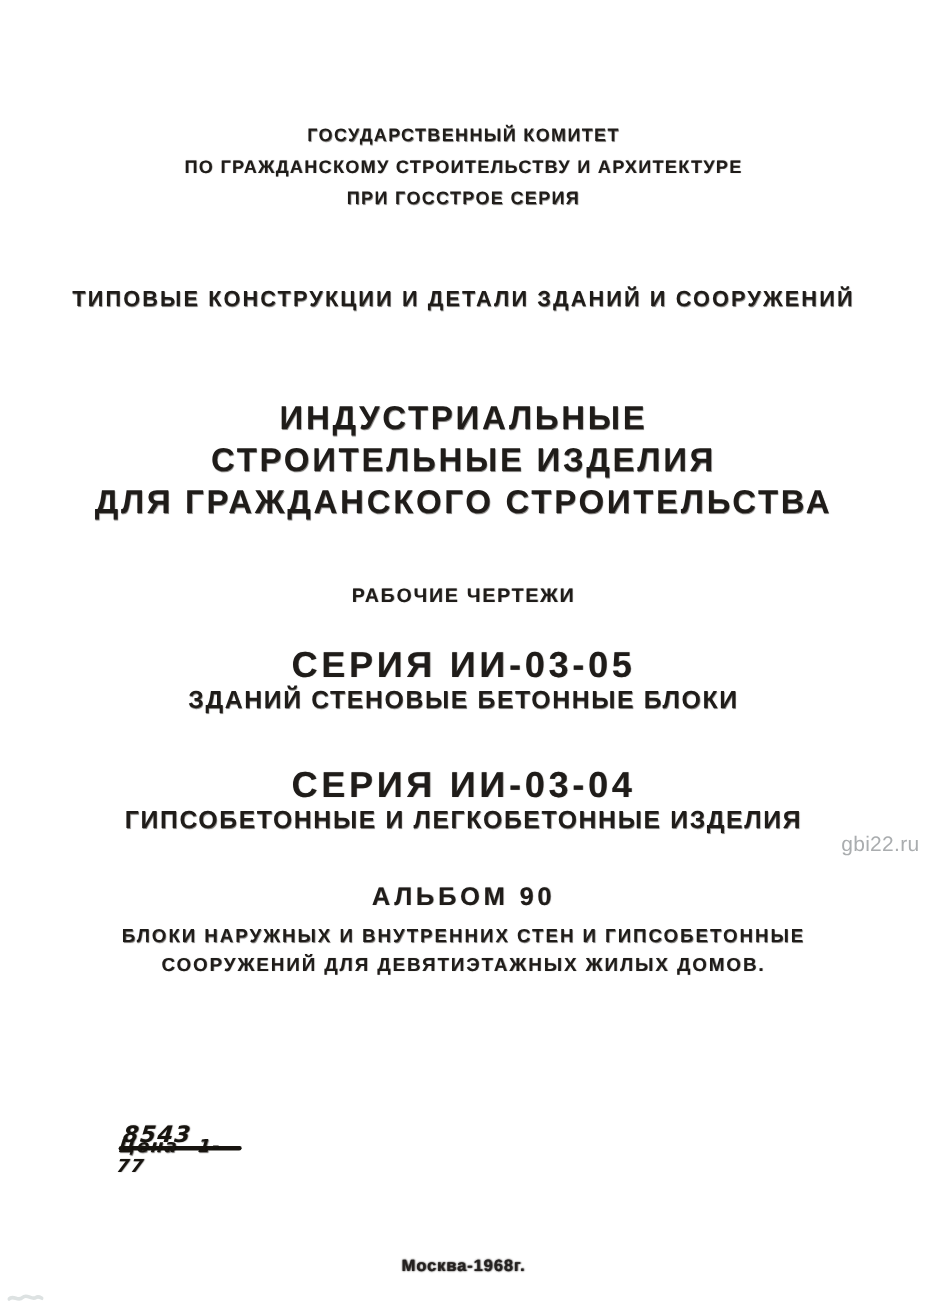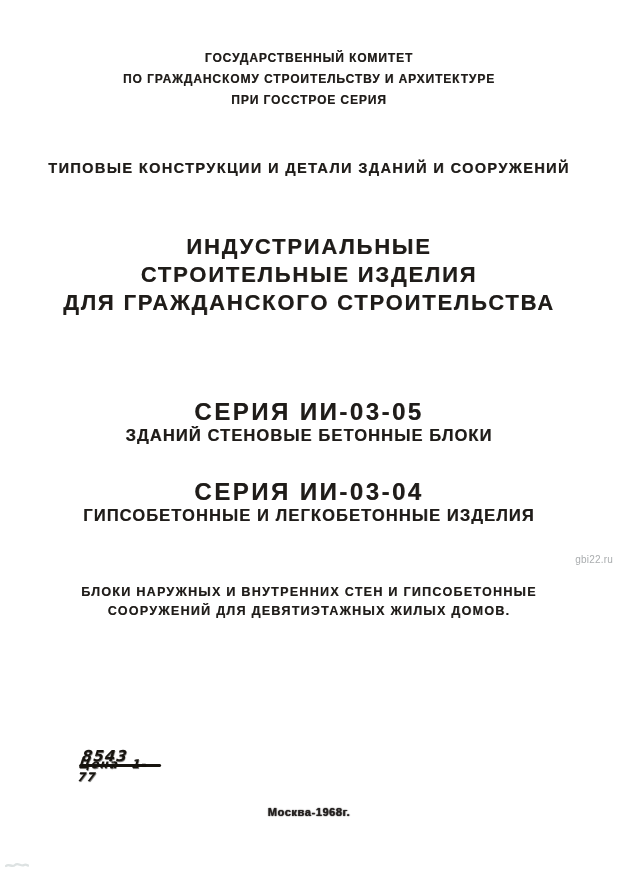--- a/index.html
+++ b/index.html
@@ -11,20 +11,21 @@
     font-family:"Liberation Sans","DejaVu Sans",sans-serif;
     color:#201d1a;
   }
   .blk{
     position:absolute;left:0;right:0;
     text-align:center;
     font-weight:700;
     color:#1f1c19;
     text-shadow:0.4px 0.4px 0.5px rgba(20,16,12,0.55);
     white-space:nowrap;
+    margin-top:32px;
   }
   .committee{top:48px;font-size:12px;line-height:21px;letter-spacing:0.9px;}
   .series-header{top:160px;font-size:14.5px;letter-spacing:1.4px;}
   .main-title{top:233px;font-size:22px;line-height:28px;letter-spacing:1.8px;}
   .drawings{top:357px;font-size:13px;letter-spacing:1.2px;}
   .series-name{font-size:24px;letter-spacing:2.5px;}
   .series-desc{font-size:16.5px;letter-spacing:1.1px;}
   .s1-name{top:398px;}
   .s1-desc{top:426px;}
   .s2-name{top:478px;}
@@ -53,21 +54,21 @@
     height:3px;background:#17140f;margin:1px 0 0 0;
     border-radius:2px;
   }
   .stamp-price{
     display:block;font-size:12px;line-height:13px;
     margin-top:-9px;letter-spacing:1px;
     word-spacing:8px;
   }
   .watermark{
     position:absolute;right:5px;top:554px;
-    font-size:10px;font-weight:400;
+    font-size:14px;font-weight:400;
     color:#aaadaf;letter-spacing:0.2px;
   }
   .smudge{position:absolute;left:5px;top:861px;}
 </style>
 </head>
 <body>
 
 <div class="page">
 
   <div class="blk committee">
@@ -77,27 +78,29 @@
   </div>
 
   <div class="blk main-title">
     <div>ИНДУСТРИАЛЬНЫЕ</div>
     <div>СТРОИТЕЛЬНЫЕ ИЗДЕЛИЯ</div>
     <div>ДЛЯ ГРАЖДАНСКОГО СТРОИТЕЛЬСТВА</div>
   </div>
 
   <div class="blk series-header">ТИПОВЫЕ КОНСТРУКЦИИ И ДЕТАЛИ ЗДАНИЙ И СООРУЖЕНИЙ</div>
 
+  <div class="blk drawings">РАБОЧИЕ ЧЕРТЕЖИ</div>
 
   <div class="blk series-name s1-name">СЕРИЯ ИИ-03-05</div>
   <div class="blk series-desc s1-desc">ЗДАНИЙ СТЕНОВЫЕ БЕТОННЫЕ БЛОКИ</div>
 
   <div class="blk series-name s2-name">СЕРИЯ ИИ-03-04</div>
   <div class="blk series-desc s2-desc">ГИПСОБЕТОННЫЕ И ЛЕГКОБЕТОННЫЕ ИЗДЕЛИЯ</div>
 
+  <div class="blk album-name">АЛЬБОМ 90</div>
   <div class="blk album-desc">
     <div>БЛОКИ НАРУЖНЫХ И ВНУТРЕННИХ СТЕН И ГИПСОБЕТОННЫЕ</div>
     <div>СООРУЖЕНИЙ ДЛЯ ДЕВЯТИЭТАЖНЫХ ЖИЛЫХ ДОМОВ.</div>
   </div>
 
   <div class="stamp">
     <span class="stamp-number">8543</span>
     <div class="stamp-rule"></div>
     <span class="stamp-price">Цена 1-77</span>
   </div>

